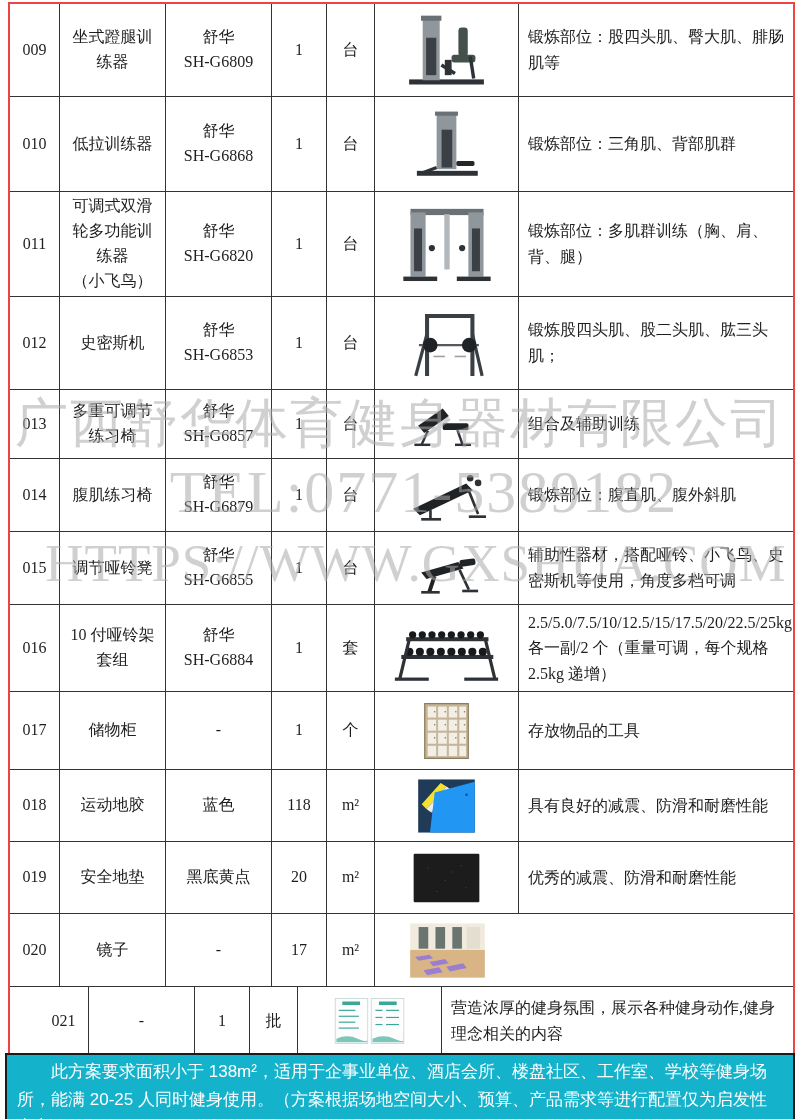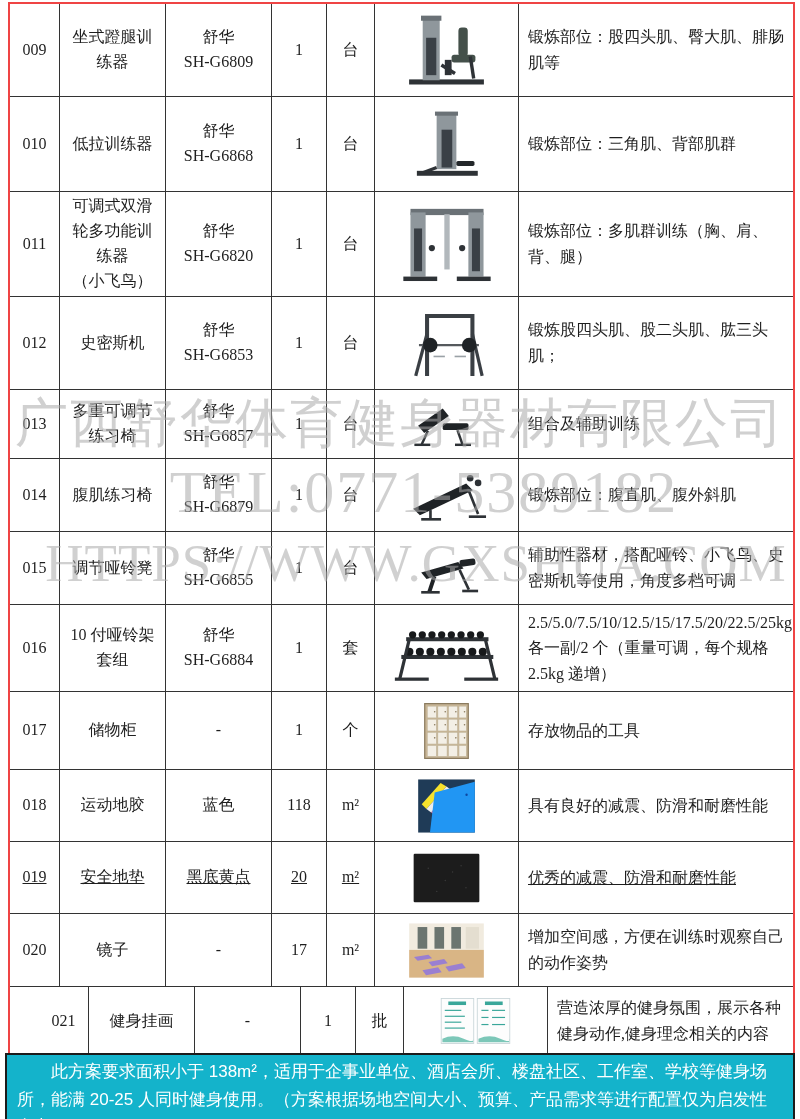--- a/index.html
+++ b/index.html
@@ -307,21 +307,21 @@
    <polygon points="8,44 40,8 50,14 16,52" fill="#f6e22d"></polygon>
    <polygon points="16,52 50,14 58,20 24,58" fill="#ececec"></polygon>
    <polygon points="24,58 58,20 66,26 32,64" fill="#ef6a9a"></polygon>
    <polygon points="30,24 98,6 98,92 22,92" fill="#2196f3"></polygon>
    <circle cx="84" cy="28" r="2" fill="#0d47a1"></circle>
           </svg>
         </div>
     <div class="cell c-desc">具有良好的减震、防滑和耐磨性能</div>
   </div>
 
-  <div class="row" style="height: 72px; text-decoration: underline;">
+  <div class="row" style="height: 72px;">
     <div class="cell c-no">019</div>
     <div class="cell c-name">安全地垫</div>
     <div class="cell c-brand">
       <div>黑底黄点</div>
       <div></div>
     </div>
     <div class="cell c-qty">20</div>
     <div class="cell c-unit">m²</div>
     <div class="cell c-img">
           <svg viewBox="0 0 120 92" preserveAspectRatio="xMidYMid meet" height="56" width="73">
@@ -359,26 +359,24 @@
             </g>
    <rect x="96" y="8" width="22" height="36" fill="#e4ded0"></rect>
    <g fill="#9a7fd1">
      <polygon points="10,58 34,54 40,60 16,64"></polygon>
      <polygon points="34,66 60,61 66,68 40,73"></polygon>
      <polygon points="62,74 90,68 96,76 68,82"></polygon>
      <polygon points="24,80 50,75 56,83 30,88"></polygon>
    </g>
           </svg>
         </div>
-    <div class="cell c-desc">增加空间感，方便在训练时观察自己的动作姿势</div>
   </div>
 
   <div class="row" style="height: 68px; margin-left: 29px;">
     <div class="cell c-no">021</div>
-    <div class="cell c-name">健身挂画</div>
     <div class="cell c-brand">
       <div>-</div>
       <div></div>
     </div>
     <div class="cell c-qty">1</div>
     <div class="cell c-unit">批</div>
     <div class="cell c-img">
           <svg viewBox="0 0 136 88" preserveAspectRatio="xMidYMid meet" height="52" width="81">
    <rect x="10" y="6" width="55" height="76" fill="#fdfdfd" stroke="#c9d6d9" stroke-width="1.5"></rect>
    <rect x="71" y="6" width="55" height="76" fill="#fdfdfd" stroke="#c9d6d9" stroke-width="1.5"></rect>

